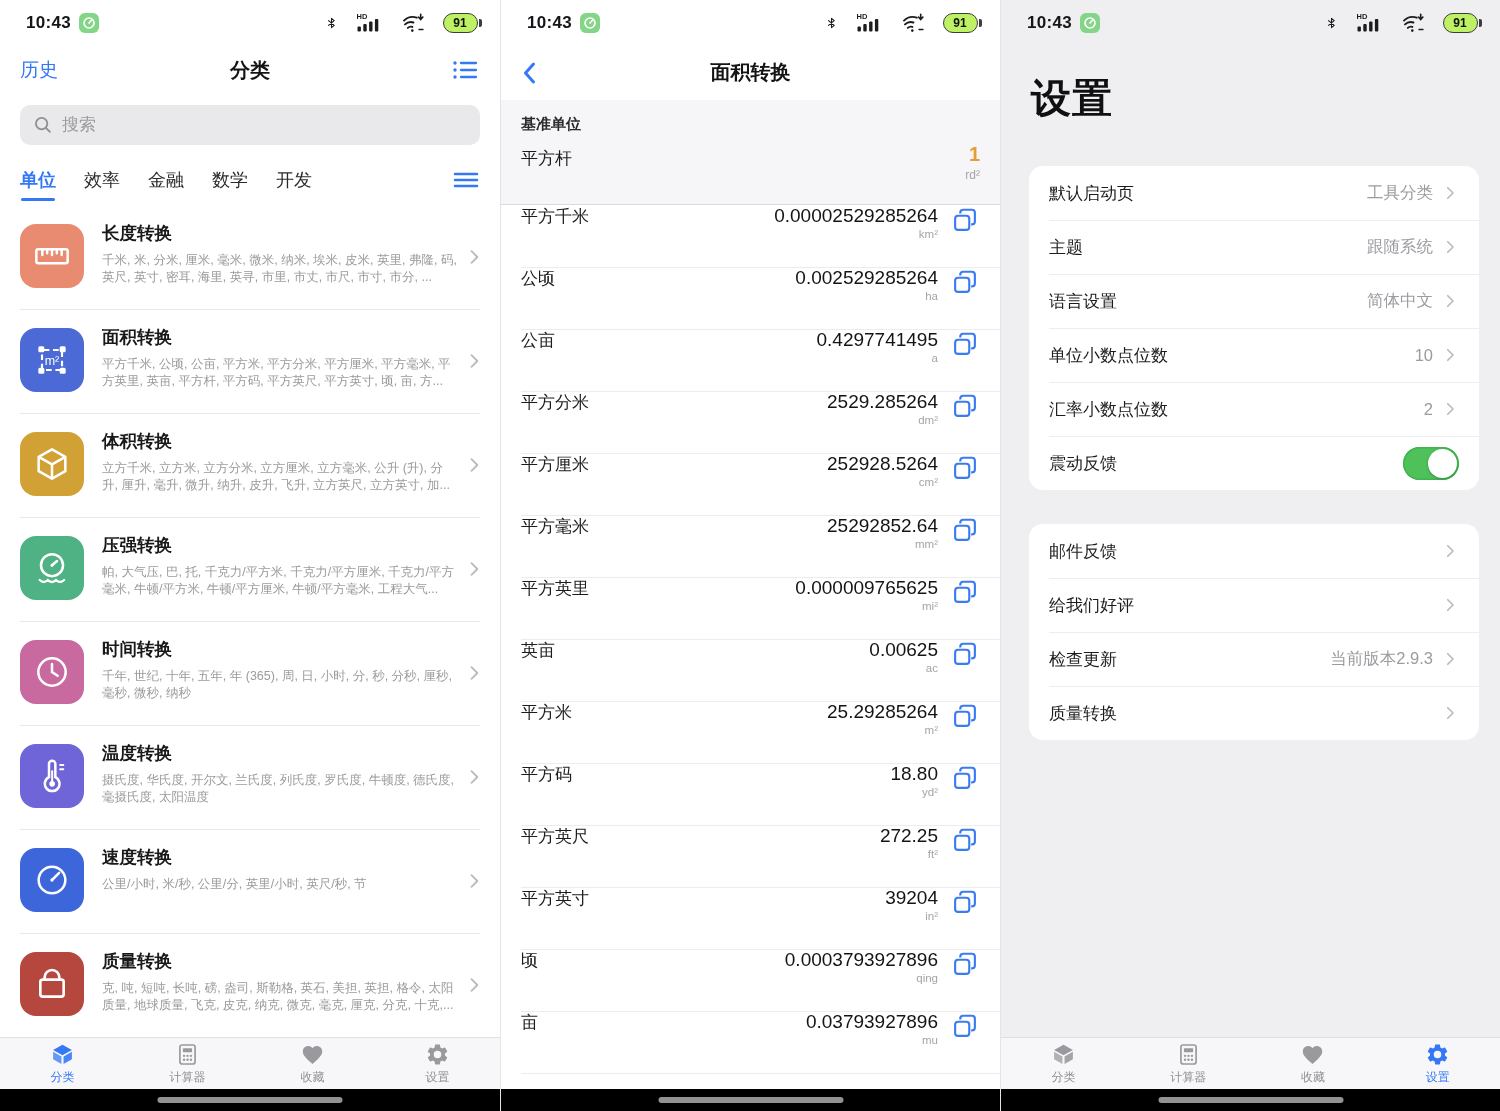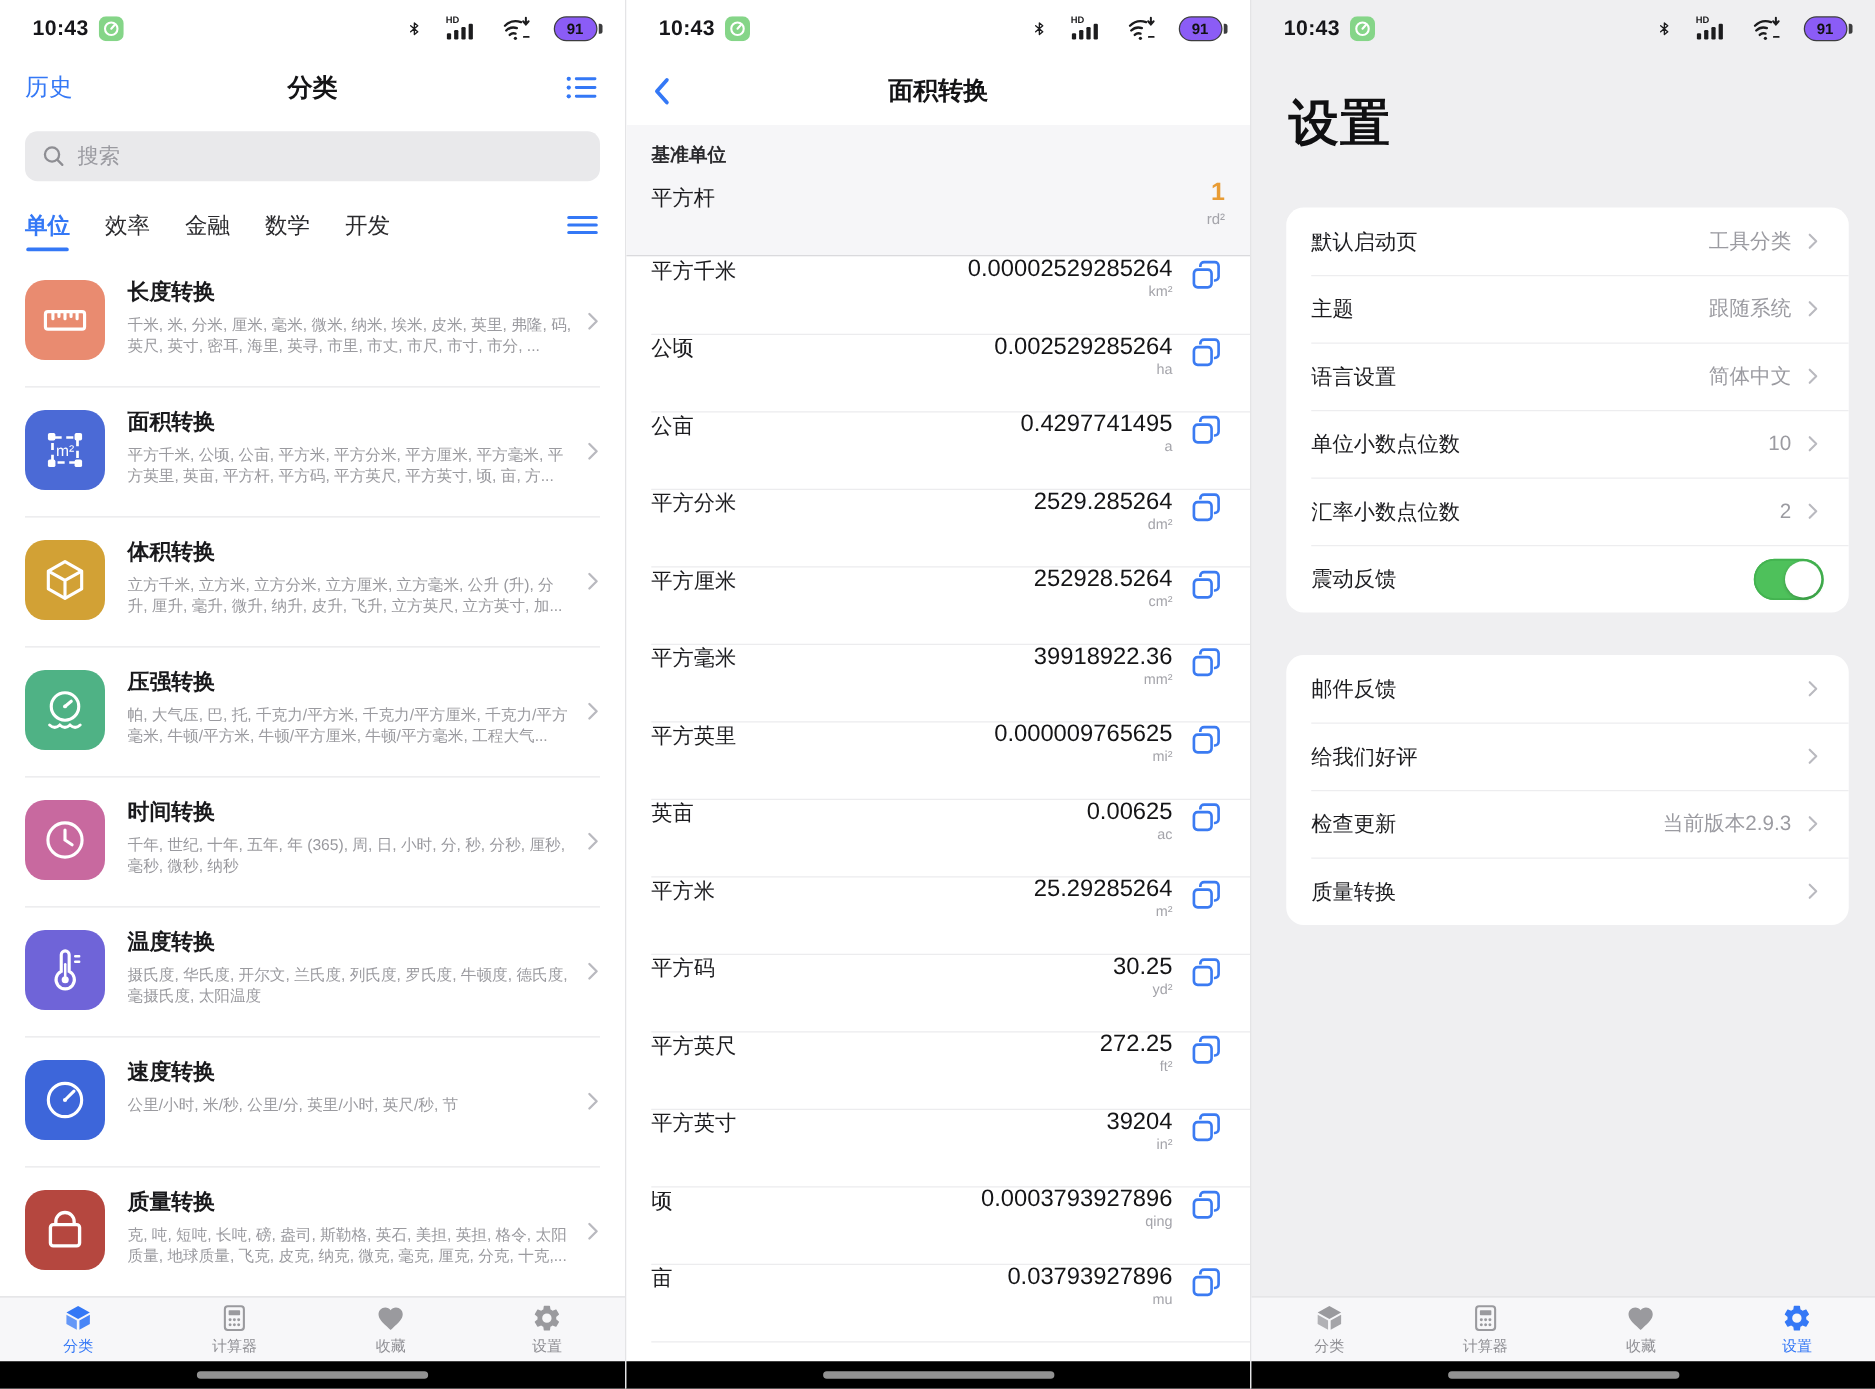--- a/index.html
+++ b/index.html
@@ -15,21 +15,21 @@
     padding:0 18px 0 26px; }
   .sb-left { display:flex; align-items:center; gap:8px; }
   .sb-time { font-size:17px; font-weight:700; color:#16161a; letter-spacing:.3px; }
   .app-badge { width:20px; height:20px; display:inline-block; }
   .app-badge svg { width:20px; height:20px; }
   .sb-right { display:flex; align-items:center; gap:18px; }
   .sb-ic { display:inline-block; }
   .sb-ic svg { display:block; }
   .battery { display:inline-flex; align-items:center; }
   .battery-body { width:35px; height:20px; border:1.6px solid #3c3c3e; border-radius:10px;
-    font-size:12px; font-weight:700; color:#111; display:flex; align-items:center; justify-content:center; background:#8b5cf6;}
+    font-size:12px; font-weight:700; color:#111; display:flex; align-items:center; justify-content:center; background:#bef264;}
   .battery-tip { width:3px; height:8px; background:#3c3c3e; border-radius:0 2px 2px 0; margin-left:1.5px; }
 
   
   .s1-header { height:50px; position:relative; display:flex; align-items:center; padding:0 20px; }
   .s1-history { color:#3478f6; font-size:19px; cursor:pointer; }
   .s1-title { position:absolute; left:0; right:0; text-align:center; font-size:20px; font-weight:700; color:#141416; pointer-events:none; }
   .s1-listicon { margin-left:auto; width:30px; height:26px; z-index:2; }
   .s1-listicon svg { width:30px; height:26px; }
   .s1-searchwrap { padding:10px 20px 10px; }
   .s1-search { position:relative; height:40px; background:#e9e9eb; border-radius:10px;
@@ -529,21 +529,21 @@
           </span>
           <span class="copy-btn"><svg viewBox="0 0 24 24" fill="none" stroke="#3b7bf2" stroke-width="1.7" stroke-linejoin="round">
               <path d="M8.2 6.8V6.2a2.4 2.4 0 0 1 2.4-2.4h6.9a2.4 2.4 0 0 1 2.4 2.4v6.9a2.4 2.4 0 0 1-2.4 2.4h-.6"></path>
               <rect x="4.1" y="8.6" width="11.3" height="11.3" rx="2.4"></rect>
             </svg></span>
         </div>
 
         <div class="c-row">
           <span class="c-name">平方毫米</span>
           <span class="c-right">
-            <span class="c-val">39918922.36</span>
+            <span class="c-val">25292852.64</span>
             <span class="c-unit">mm²</span>
           </span>
           <span class="copy-btn"><svg viewBox="0 0 24 24" fill="none" stroke="#3b7bf2" stroke-width="1.7" stroke-linejoin="round">
               <path d="M8.2 6.8V6.2a2.4 2.4 0 0 1 2.4-2.4h6.9a2.4 2.4 0 0 1 2.4 2.4v6.9a2.4 2.4 0 0 1-2.4 2.4h-.6"></path>
               <rect x="4.1" y="8.6" width="11.3" height="11.3" rx="2.4"></rect>
             </svg></span>
         </div>
 
         <div class="c-row">
           <span class="c-name">平方英里</span>
@@ -577,21 +577,21 @@
           </span>
           <span class="copy-btn"><svg viewBox="0 0 24 24" fill="none" stroke="#3b7bf2" stroke-width="1.7" stroke-linejoin="round">
               <path d="M8.2 6.8V6.2a2.4 2.4 0 0 1 2.4-2.4h6.9a2.4 2.4 0 0 1 2.4 2.4v6.9a2.4 2.4 0 0 1-2.4 2.4h-.6"></path>
               <rect x="4.1" y="8.6" width="11.3" height="11.3" rx="2.4"></rect>
             </svg></span>
         </div>
 
         <div class="c-row">
           <span class="c-name">平方码</span>
           <span class="c-right">
-            <span class="c-val">30.25</span>
+            <span class="c-val">18.80</span>
             <span class="c-unit">yd²</span>
           </span>
           <span class="copy-btn"><svg viewBox="0 0 24 24" fill="none" stroke="#3b7bf2" stroke-width="1.7" stroke-linejoin="round">
               <path d="M8.2 6.8V6.2a2.4 2.4 0 0 1 2.4-2.4h6.9a2.4 2.4 0 0 1 2.4 2.4v6.9a2.4 2.4 0 0 1-2.4 2.4h-.6"></path>
               <rect x="4.1" y="8.6" width="11.3" height="11.3" rx="2.4"></rect>
             </svg></span>
         </div>
 
         <div class="c-row">
           <span class="c-name">平方英尺</span>

